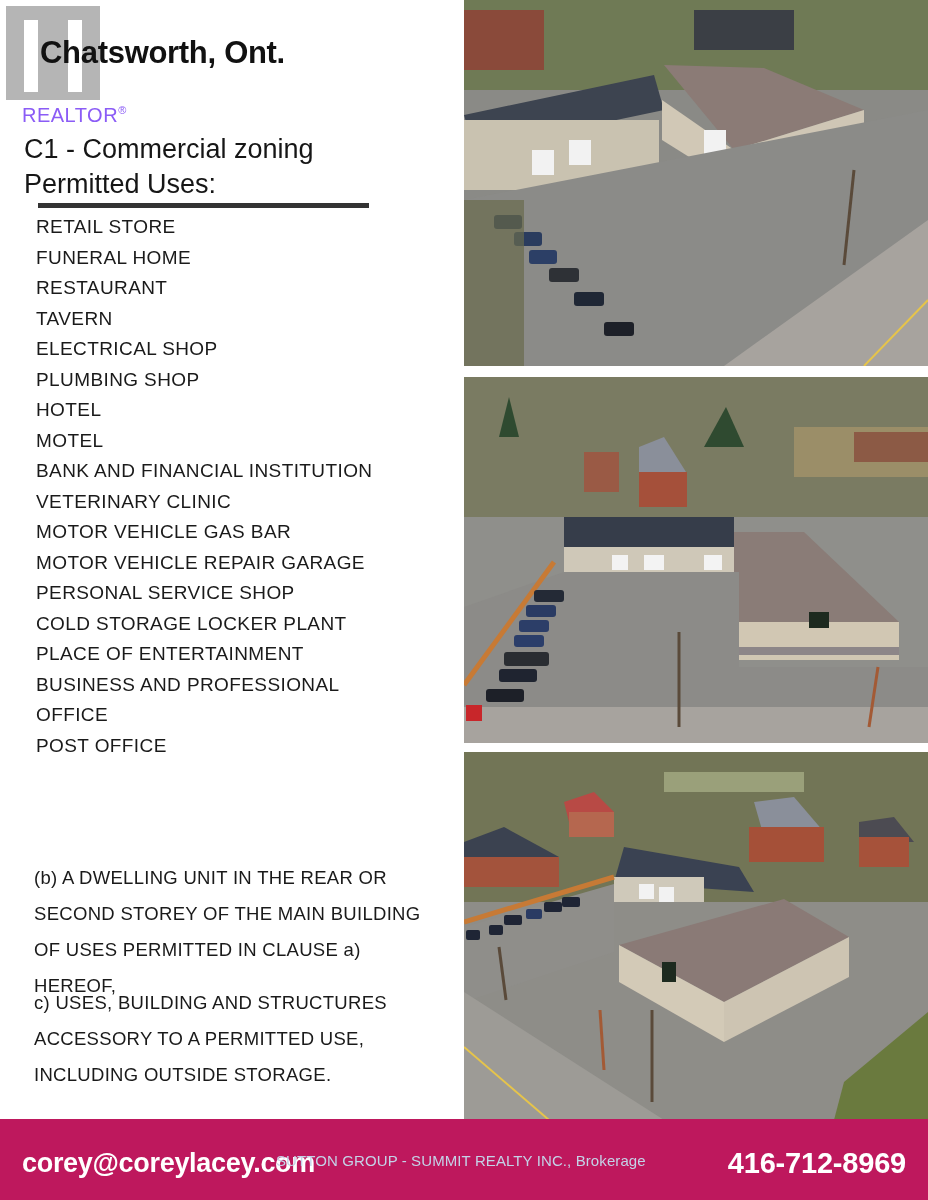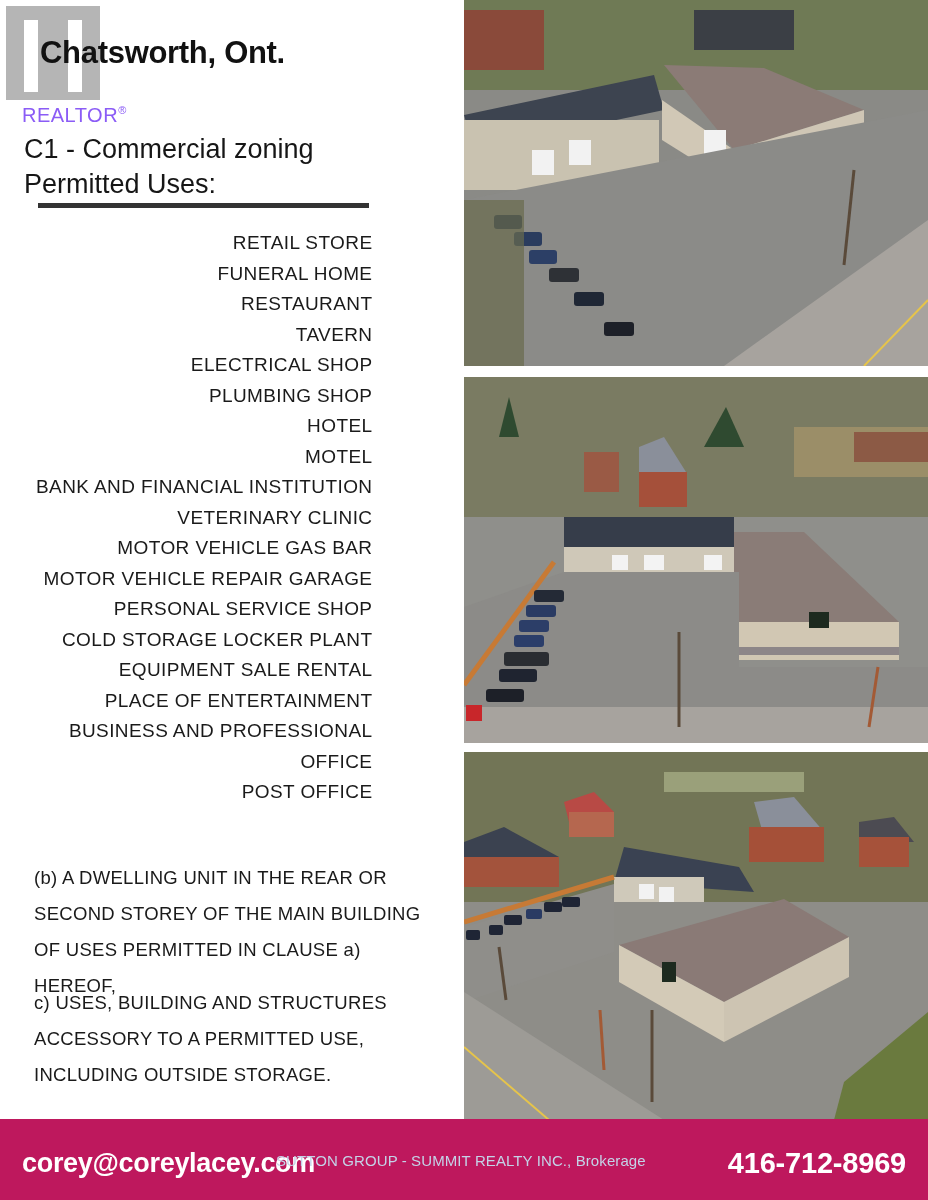--- a/index.html
+++ b/index.html
@@ -9,21 +9,21 @@
   .realtor-logo { position:absolute; left:4px; top:4px; width:100px; height:120px; }
   .realtor-box { position:absolute; left:2px; top:2px; width:94px; height:94px; background:#b5b5b5; }
   .realtor-r { position:absolute; left:18px; top:14px; width:58px; height:72px; background:#fff; }
   .realtor-r-inner { position:absolute; left:14px; top:0; width:30px; height:72px; background:#b5b5b5; }
   .realtor-word { position:absolute; left:18px; top:100px; font-size:20px; color:#8b5cf6; letter-spacing:0.5px; font-family:"Liberation Sans", sans-serif; }
 
   .title { position:absolute; left:40px; top:34px; font-size:31px; font-weight:bold; line-height:38px; color:#111; letter-spacing:-0.3px; }
   .subtitle { position:absolute; left:24px; top:132px; font-size:27px; line-height:35px; color:#161616; }
   .divider { position:absolute; left:38px; top:203px; width:331px; height:5px; background:#333333; }
 
-  .uses { position:absolute; left:36px; top:228px; margin:0; padding:0; list-style:none;text-align:right; }
+  .uses { position:absolute; left:36px; top:212px; margin:0; padding:0; list-style:none; }
   .uses li { font-size:19px; line-height:30.5px; height:30.5px; color:#1a1a1a; letter-spacing:0.4px; white-space:nowrap; }
 
   .clause { position:absolute; left:34px; font-size:18.5px; line-height:36px; color:#1a1a1a; letter-spacing:0.3px; white-space:pre-line; }
   .clause-b { top:860px; width:430px; }
   .clause-c { top:985px; width:420px; }
 
   
   .photo { position:absolute; left:464px; width:464px; overflow:hidden; }
   .photo-1 { top:0; height:366px; }
   .photo-2 { top:377px; height:366px; }
@@ -68,21 +68,20 @@
   <li>ELECTRICAL SHOP</li>
   <li>PLUMBING SHOP</li>
   <li>HOTEL</li>
   <li>MOTEL</li>
   <li>BANK AND FINANCIAL INSTITUTION</li>
   <li>VETERINARY CLINIC</li>
   <li>MOTOR VEHICLE GAS BAR</li>
   <li>MOTOR VEHICLE REPAIR GARAGE</li>
   <li>PERSONAL SERVICE SHOP</li>
   <li>COLD STORAGE LOCKER PLANT</li>
-  <li>EQUIPMENT SALE RENTAL</li>
   <li>PLACE OF ENTERTAINMENT</li>
   <li>BUSINESS AND PROFESSIONAL</li>
   <li>OFFICE</li>
   <li>POST OFFICE</li>
 </ul>
 
 <div class="clause clause-b">(b) A DWELLING UNIT IN THE REAR OR
 SECOND STOREY OF THE MAIN  BUILDING
 OF USES PERMITTED IN CLAUSE  a)
 HEREOF,</div>

